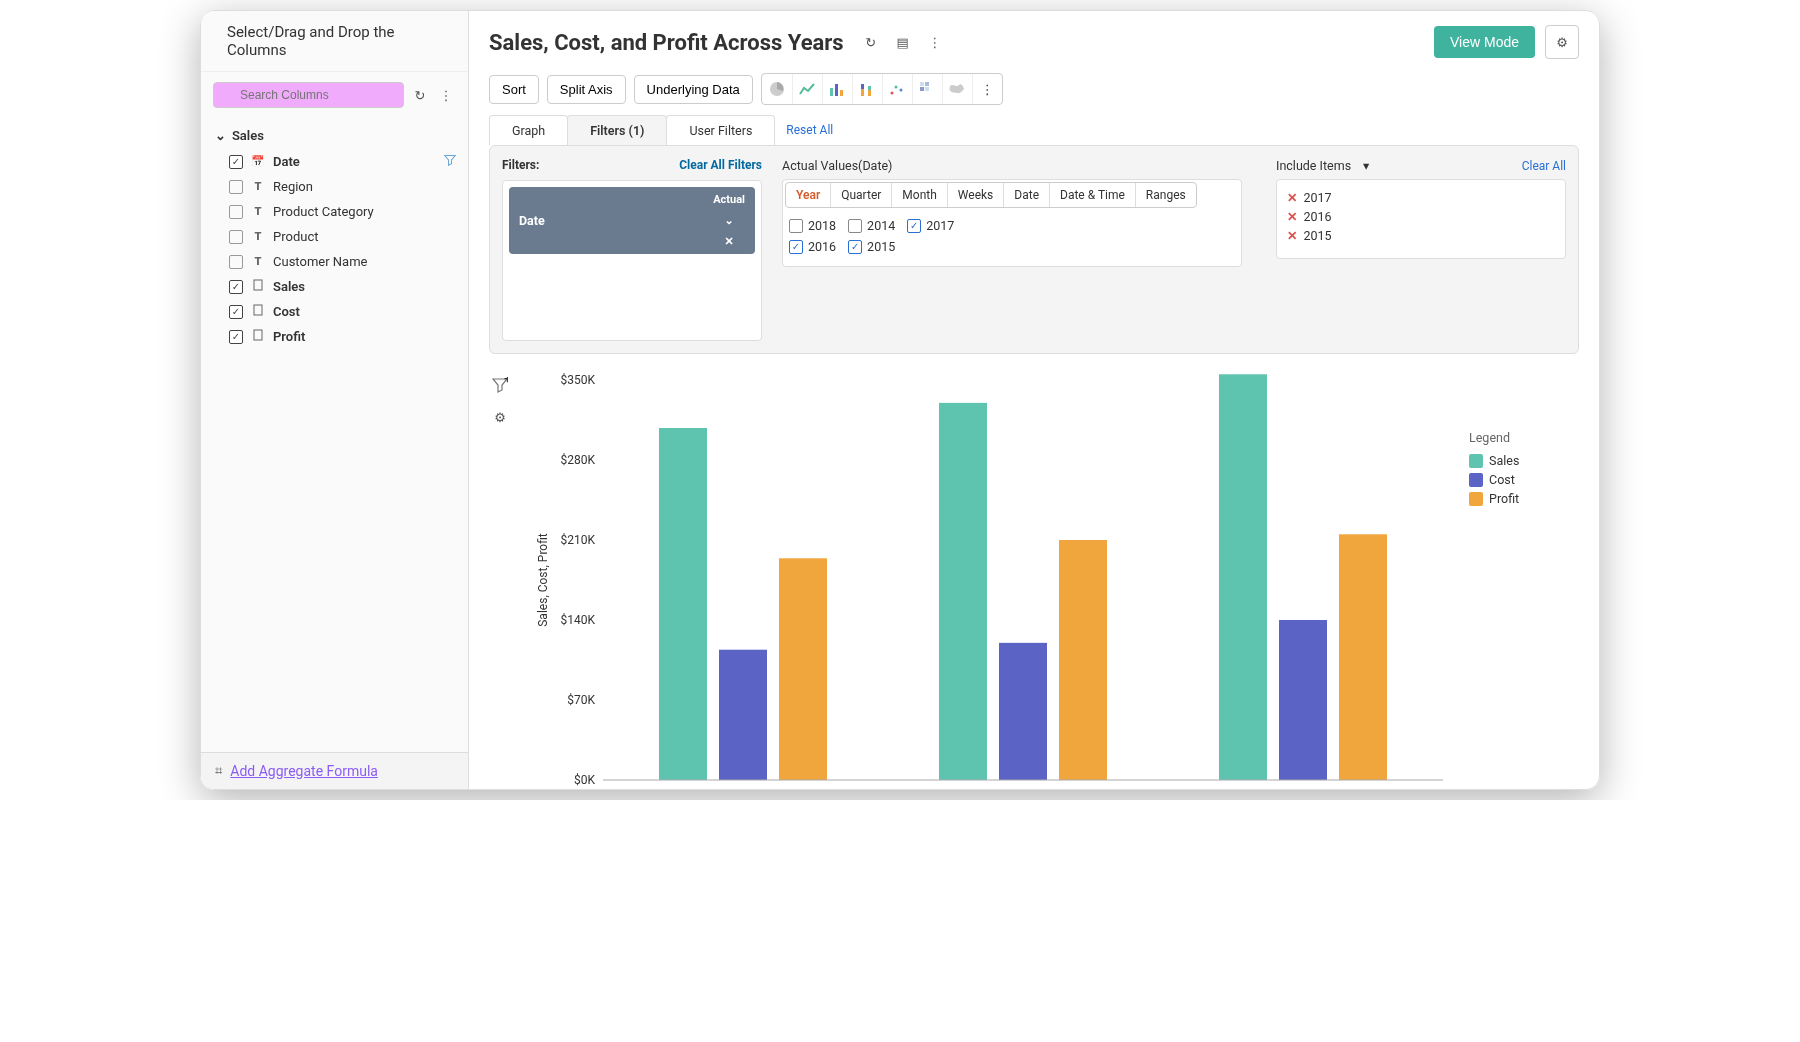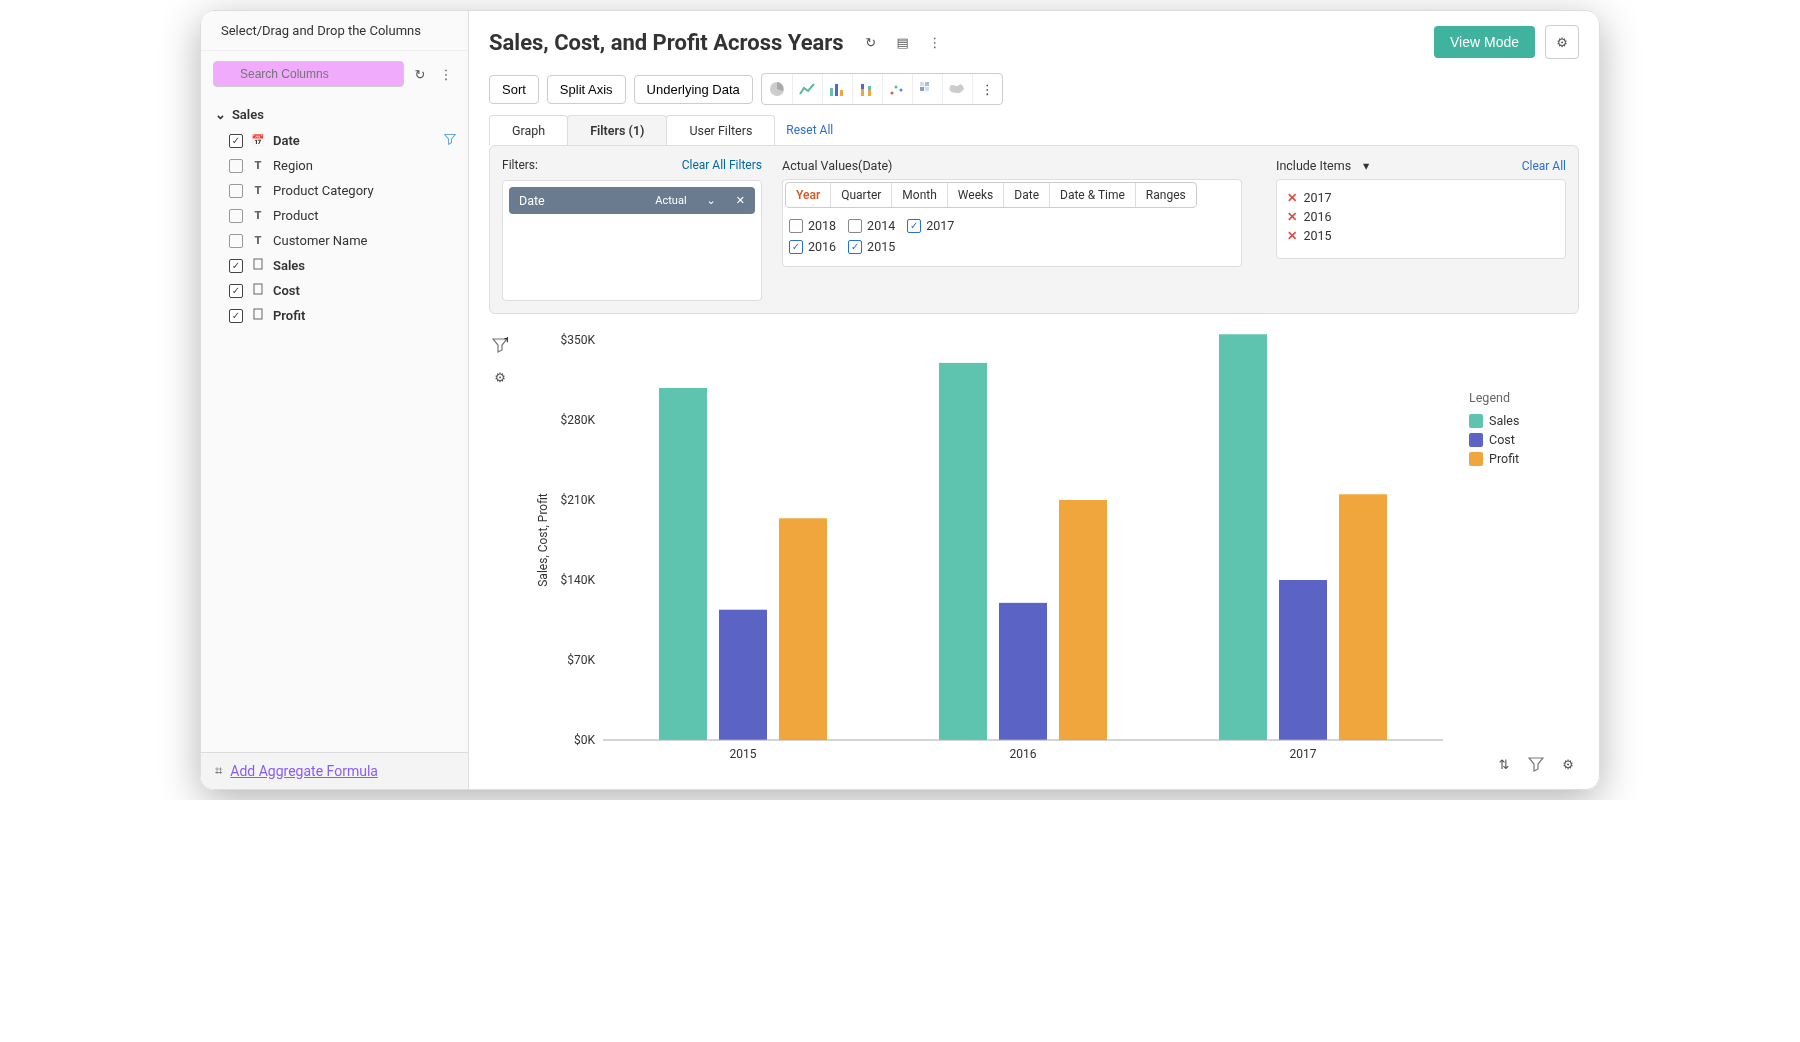--- a/index.html
+++ b/index.html
@@ -1,21 +1,21 @@
 <!DOCTYPE html>
 <html><head>
 <meta charset="utf-8">
 <style>
 * { box-sizing: border-box; margin: 0; padding: 0; }
 body { font-family: -apple-system, "Segoe UI", Roboto, Arial, sans-serif; font-size: 13px; color: #333; background: #fff; }
 .app { width: 1400px; height: 780px; margin: 10px auto; border: 1px solid #ddd; border-radius: 14px; display: flex; overflow: hidden; box-shadow: 0 10px 40px rgba(0,0,0,.3); }
 
 
 .sidebar { width: 268px; border-right: 1px solid #ddd; background: #fafafa; display: flex; flex-direction: column; }
-.sidebar-header { padding: 12px 20px; font-size: 13px; color: #333; border-bottom: 1px solid #eee; }
+.sidebar-header { padding: 12px 26px; font-size: 15px; color: #333; border-bottom: 1px solid #eee; }
 .sidebar-search-row { display: flex; align-items: center; gap: 6px; padding: 10px 12px; }
 .search-input { flex: 1; border: 1px solid #ccc; border-radius: 4px; padding: 5px 8px 5px 26px; font-size: 12px; background: #f0abfc; position: relative; }
 .search-wrap { position: relative; flex: 1; }
 .search-wrap .mag { position: absolute; left: 8px; top: 6px; color: #888; font-size: 12px; }
 .icon-btn { width: 22px; height: 22px; display: flex; align-items: center; justify-content: center; color: #555; cursor: pointer; }
 .tree { padding: 4px 10px 10px; overflow: auto; flex: 1; }
 .tree-group-label { display: flex; align-items: center; gap: 6px; font-weight: 600; padding: 6px 4px; cursor: pointer; }
 .tree-item { display: flex; align-items: center; gap: 8px; padding: 5px 2px 5px 18px; font-size: 13px; }
 .tree-item .chk { width: 14px; height: 14px; border: 1px solid #999; border-radius: 2px; display: flex; align-items: center; justify-content: center; font-size: 10px; color: #fff; }
 .tree-item .chk.checked { background: #fff; border-color: #444; color: #444; }
@@ -39,25 +39,25 @@
 .chart-type-bar { display: flex; border: 1px solid #ccc; border-radius: 4px; overflow: hidden; }
 .chart-type-bar > div { width: 30px; height: 30px; display: flex; align-items: center; justify-content: center; border-left: 1px solid #eee; cursor: pointer; }
 .chart-type-bar > div:first-child { border-left: none; }
 
 .subtabs { display: flex; align-items: center; padding: 0 20px; gap: 0; }
 .subtab { border: 1px solid #ddd; border-bottom: none; padding: 7px 22px; font-size: 12.5px; background: #fff; cursor: pointer; border-radius: 4px 4px 0 0; margin-right: -1px; }
 .subtab.active { font-weight: 600; background: #f4f4f4; }
 .reset-all { color: #2a6fd6; font-size: 12px; margin-left: 12px; cursor: pointer; }
 
 .filter-panel { margin: 0 20px; background: #f4f4f4; border: 1px solid #ddd; border-radius: 6px; padding: 12px; display: flex; gap: 20px; }
-.fp-col1 { width: 260px; }
+.fp-col1 { width: 260px; font-weight: bold; }
 .fp-col1 .hdr { display: flex; justify-content: space-between; font-size: 12px; margin-bottom: 8px; }
 .fp-col1 .hdr a { color: #0369a1; cursor: pointer; font-size: 12px; }
 .filter-pill { background: #6a7a8f; color: #fff; border-radius: 4px; padding: 6px 10px; display: flex; align-items: center; justify-content: space-between; font-size: 12.5px; }
-.filter-pill .pill-right { display: flex; align-items: center; gap: 20px; font-size: 11px; }
+.filter-pill .pill-right { display: flex; align-items: center; gap: 8px; font-size: 11px; flex-direction: column; }
 .fp-col1 .box-outer { background: #fff; border: 1px solid #ddd; border-radius: 4px; padding: 6px; }
 
 .fp-col2 { flex: 1; }
 .fp-col2 .hdr2 { font-size: 12.5px; margin-bottom: 6px; }
 .granularity { display: flex; border: 1px solid #ccc; border-radius: 4px; width: fit-content; background: #fff; }
 .granularity div { padding: 5px 10px; font-size: 12px; border-right: 1px solid #ddd; cursor: pointer; }
 .granularity div:last-child { border-right: none; }
 .granularity div.sel { color: #d45b2a; font-weight: 600; }
 .year-checks { display: flex; flex-wrap: wrap; gap: 6px 12px; padding: 10px 4px; max-width: 220px; }
 .year-checks label { display: flex; align-items: center; gap: 5px; font-size: 12.5px; }

